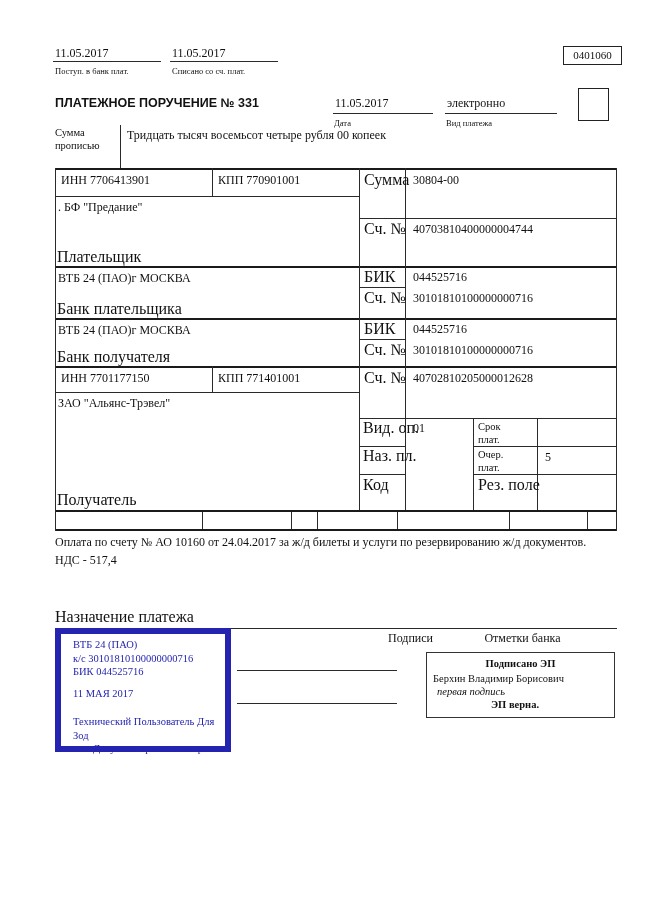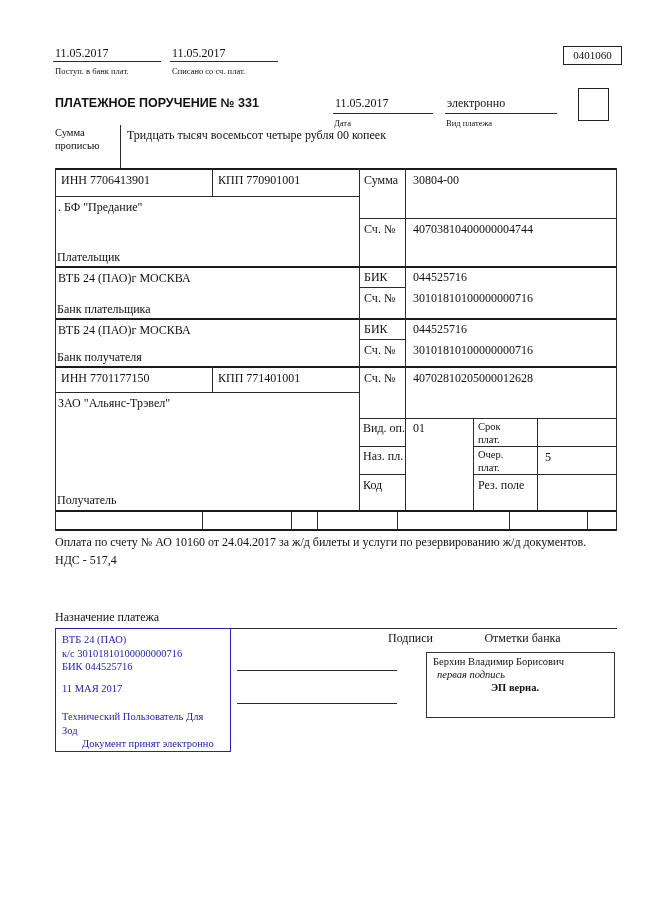--- a/index.html
+++ b/index.html
@@ -3,28 +3,28 @@
 <meta charset="utf-8">
 <style>
   html,body{margin:0;padding:0;background:#fff;}
   #page{position:relative;width:660px;height:919px;background:#fff;overflow:hidden;
         font-family:"Liberation Serif",serif;color:#111;}
   .abs{position:absolute;}
   .ln{position:absolute;background:#2a2a2a;}
   .ln2{position:absolute;background:#1a1a1a;}
   .t12{font-size:12px;line-height:14px;white-space:nowrap;}
   .t11{font-size:11px;line-height:13px;white-space:nowrap;}
-  .t10{font-size:12px;line-height:12px;white-space:nowrap;}
+  .t10{font-size:16px;line-height:12px;white-space:nowrap;}
   .t9{font-size:8.5px;line-height:10px;white-space:nowrap;}
   .small-wrap{font-size:10.5px;line-height:12.5px;}
   .title{font-family:"Liberation Sans",sans-serif;font-weight:bold;font-size:12.5px;white-space:nowrap;}
   .box{position:absolute;border:1px solid #222;background:#fff;}
   .center{text-align:center;}
-  .stamp{position:absolute;border:1px solid #7f1d1d;color:#2424b0;
-         font-size:10.5px;line-height:13.5px;padding:4px 6px;box-sizing:border-box;}
+  .stamp{position:absolute;border:6px solid #7f1d1d;color:#2424b0;
+         font-size:10.5px;line-height:13.5px;padding:4px 12px;box-sizing:border-box;}
   .stamp div{white-space:nowrap;}
   .purpose{font-size:12px;line-height:18px;}
   .bankbox{position:absolute;border:1px solid #333;box-sizing:border-box;font-size:10.5px;line-height:13px;}
 </style>
 </head>
 <body>
 
 <div id="page">
 
   <div class="abs t12" style="left:55px;top:46px;width:106px;">11.05.2017</div>
@@ -137,18 +137,19 @@
     <div style="color: rgb(36, 36, 176); margin-left: 20px;">Документ принят электронно</div>
   </div>
 
   <div class="abs t12 center" style="left:233px;top:631px;width:200px;text-align:right;">Подписи</div>
   <div class="abs t12 center" style="left:425px;top:631px;width:195px;">Отметки банка</div>
 
   <div class="ln" style="left:237px;top:670px;width:160px;height:1px;"></div>
   <div class="ln" style="left:237px;top:703px;width:160px;height:1px;"></div>
 
   <div class="bankbox" style="left:426px;top:652px;width:189px;height:66px;">
+    <div class="center" style="font-weight:bold;margin-top:4px;">Подписано ЭП</div>
     <div style="margin:2px 0 0 6px;">Берхин Владимир Борисович</div>
     <div style="margin-left:10px;font-style:italic;">первая подпись</div>
     <div style="margin-left:64px;font-weight:bold;">ЭП верна.</div>
   </div>
 
 </div>
 
 </body></html>

